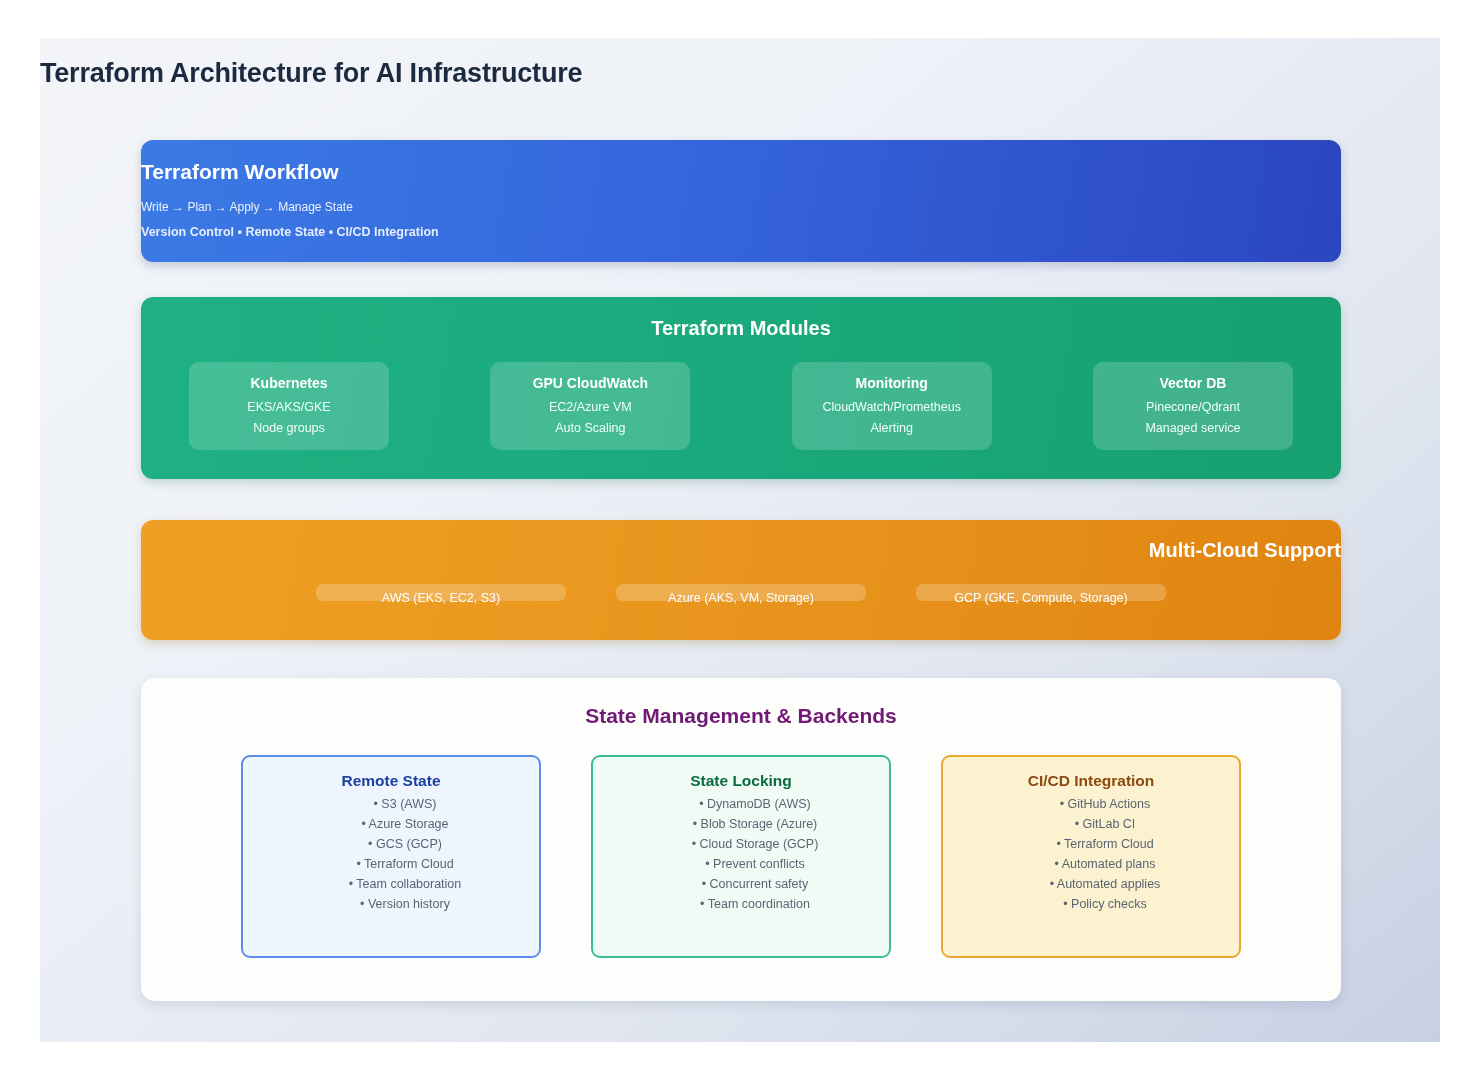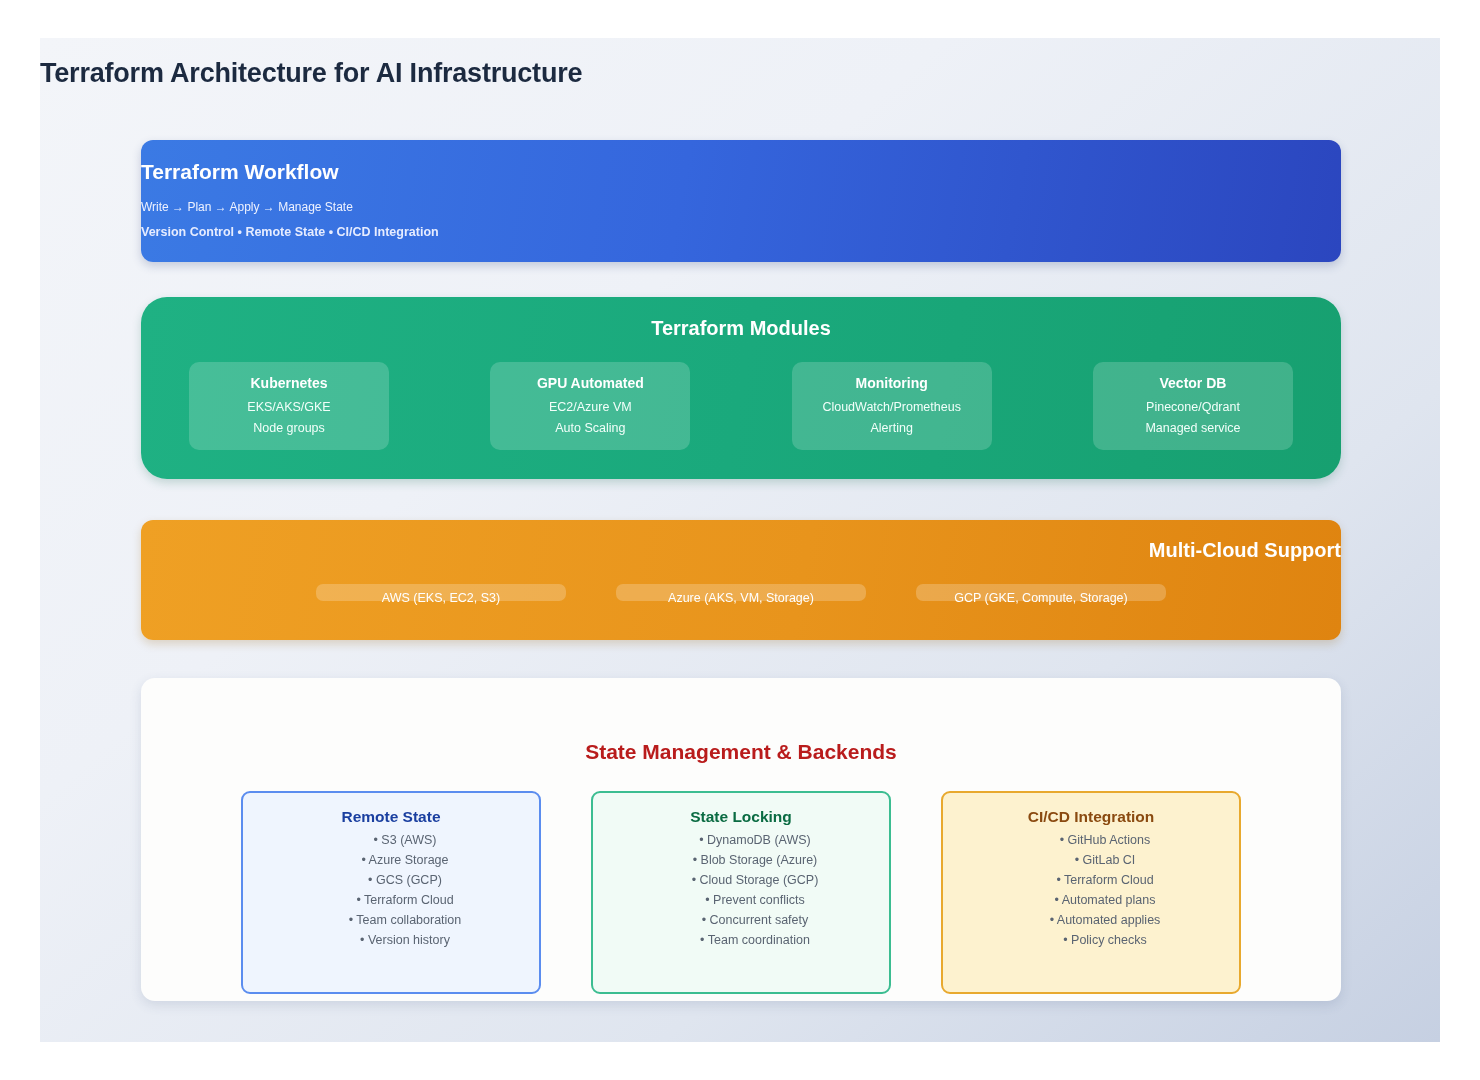--- a/index.html
+++ b/index.html
@@ -66,21 +66,20 @@
   }
 
   
   .band-modules {
     top: 259px;
     height: 182px;
     background: linear-gradient(100deg, #1fb183 0%, #1aa97c 50%, #17a070 100%);
     box-shadow: 0 4px 10px rgba(30,110,85,0.22);
     color: #ffffff;
     padding-top: 20px;
-    border-radius: 26px;
   }
   .band-modules .band-title {
     font-size: 20px;
     font-weight: bold;
     text-align: center;
     margin-bottom: 22px;
   }
   .modules-row {
     display: flex;
     justify-content: space-between;
@@ -143,23 +142,22 @@
     height: 323px;
     background: #fdfdfc;
     border-radius: 14px;
     box-shadow: 0 4px 12px rgba(60,80,120,0.14);
     padding-top: 26px;
   }
   .band-state .band-title {
     font-size: 21px;
     font-weight: bold;
     text-align: center;
-    color: #b91c1c;
+    color: #701a75;
     margin-bottom: 27px;
-    margin-top: 36px;
   }
   .state-row {
     display: flex;
     justify-content: center;
     gap: 50px;
   }
   .state-card {
     width: 300px;
     height: 203px;
     border-radius: 9px;
@@ -201,21 +199,21 @@
 
   <section class="band band-modules">
     <div class="band-title">Terraform Modules</div>
     <div class="modules-row">
       <div class="module-card">
         <div class="m-title">Kubernetes</div>
         <div class="m-line">EKS/AKS/GKE</div>
         <div class="m-line">Node groups</div>
       </div>
       <div class="module-card">
-        <div class="m-title">GPU Automated</div>
+        <div class="m-title">GPU CloudWatch</div>
         <div class="m-line">EC2/Azure VM</div>
         <div class="m-line">Auto Scaling</div>
       </div>
       <div class="module-card">
         <div class="m-title">Monitoring</div>
         <div class="m-line">CloudWatch/Prometheus</div>
         <div class="m-line">Alerting</div>
       </div>
       <div class="module-card">
         <div class="m-title">Vector DB</div>

